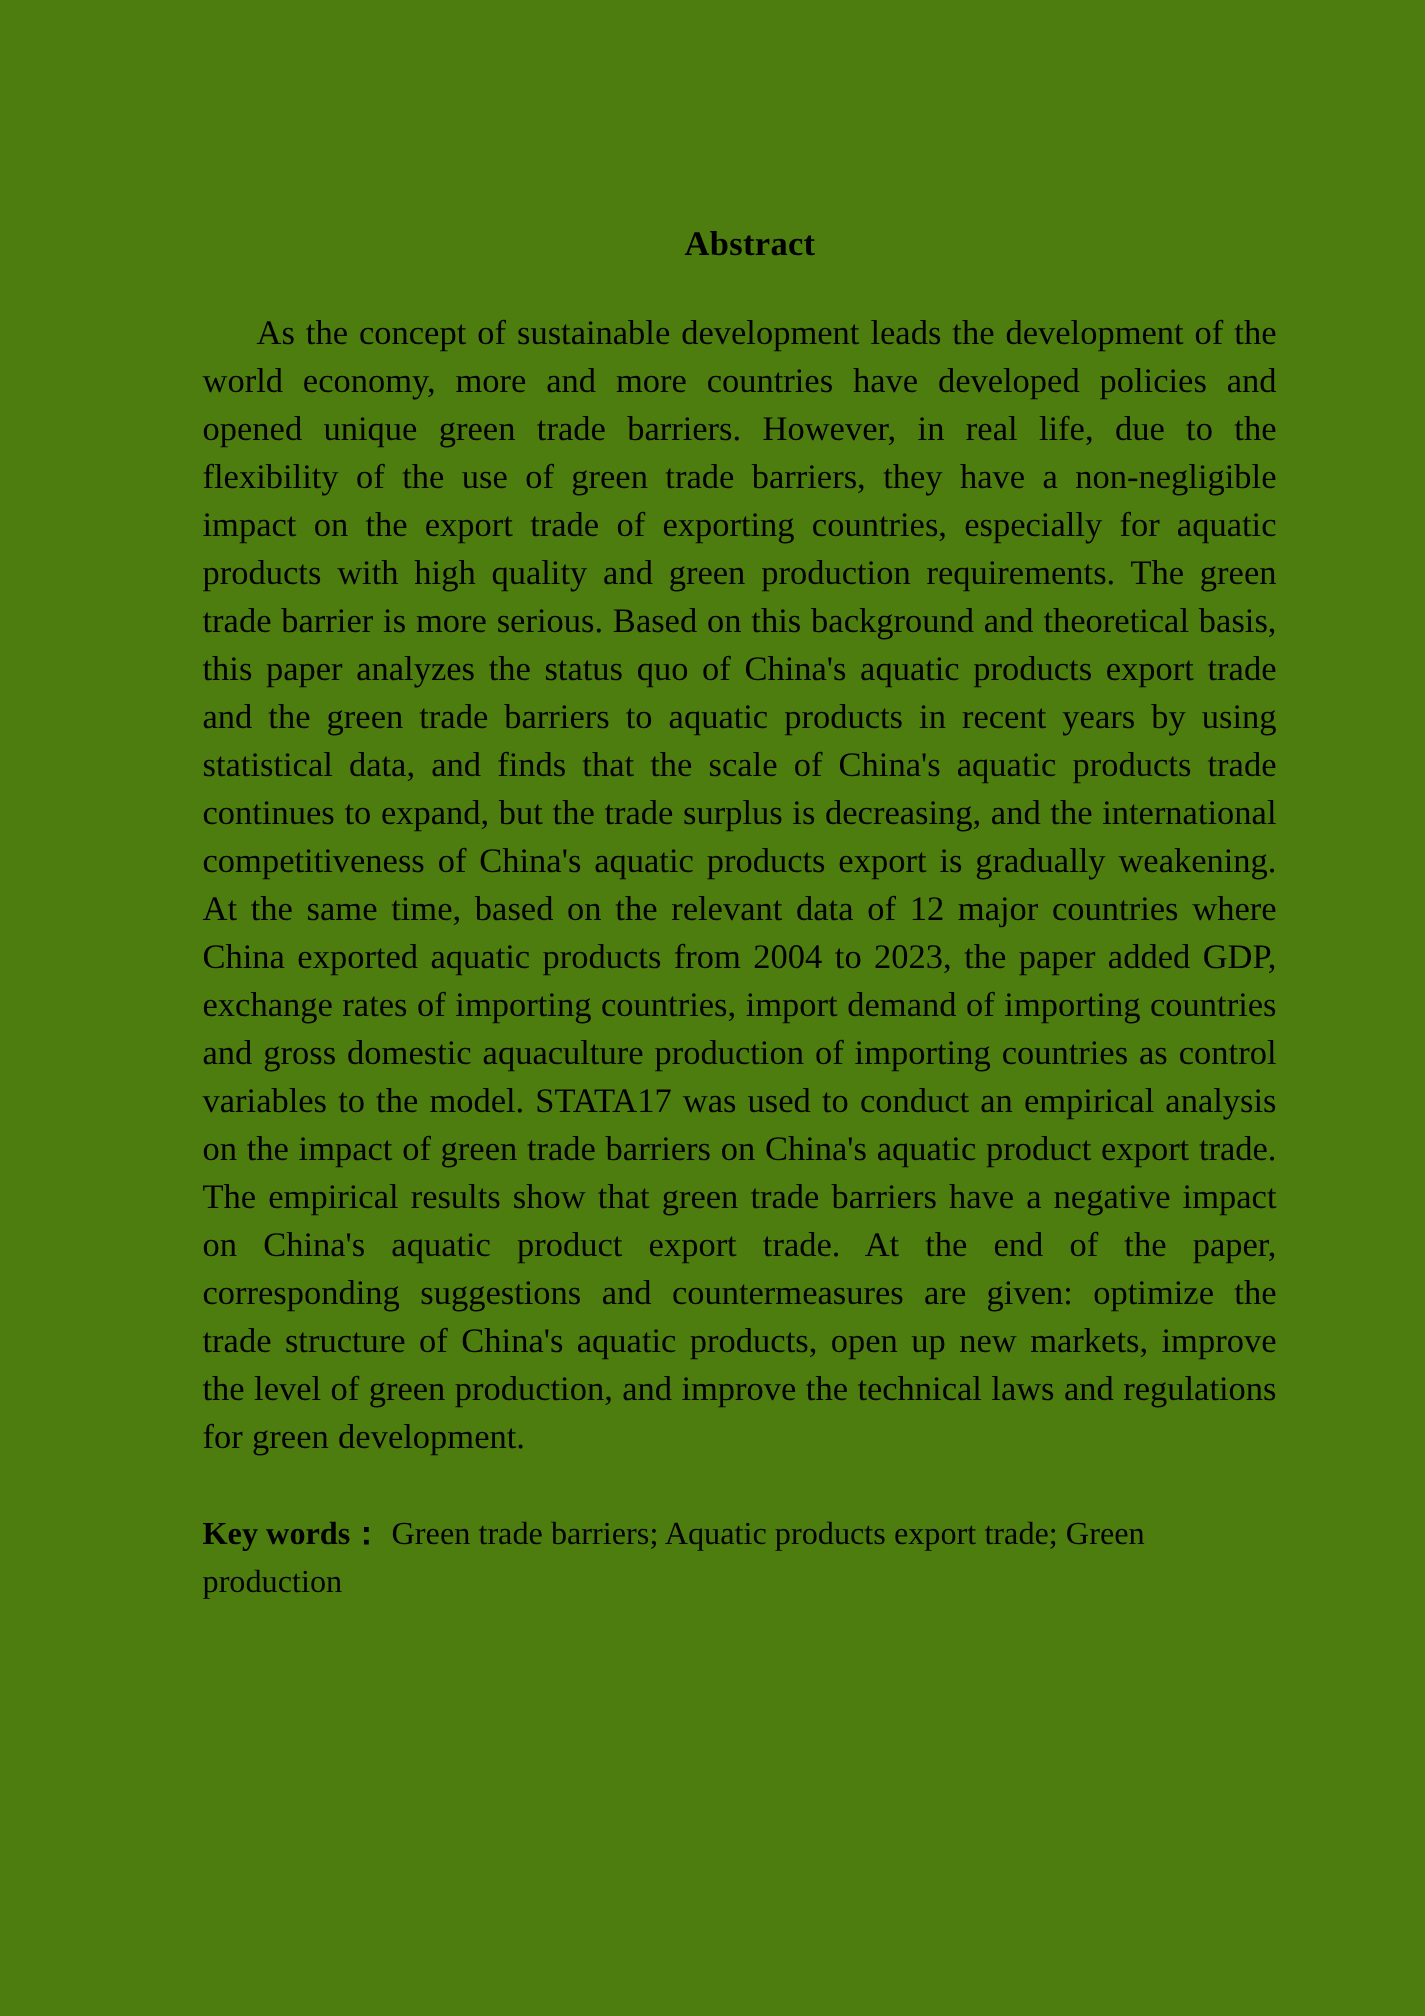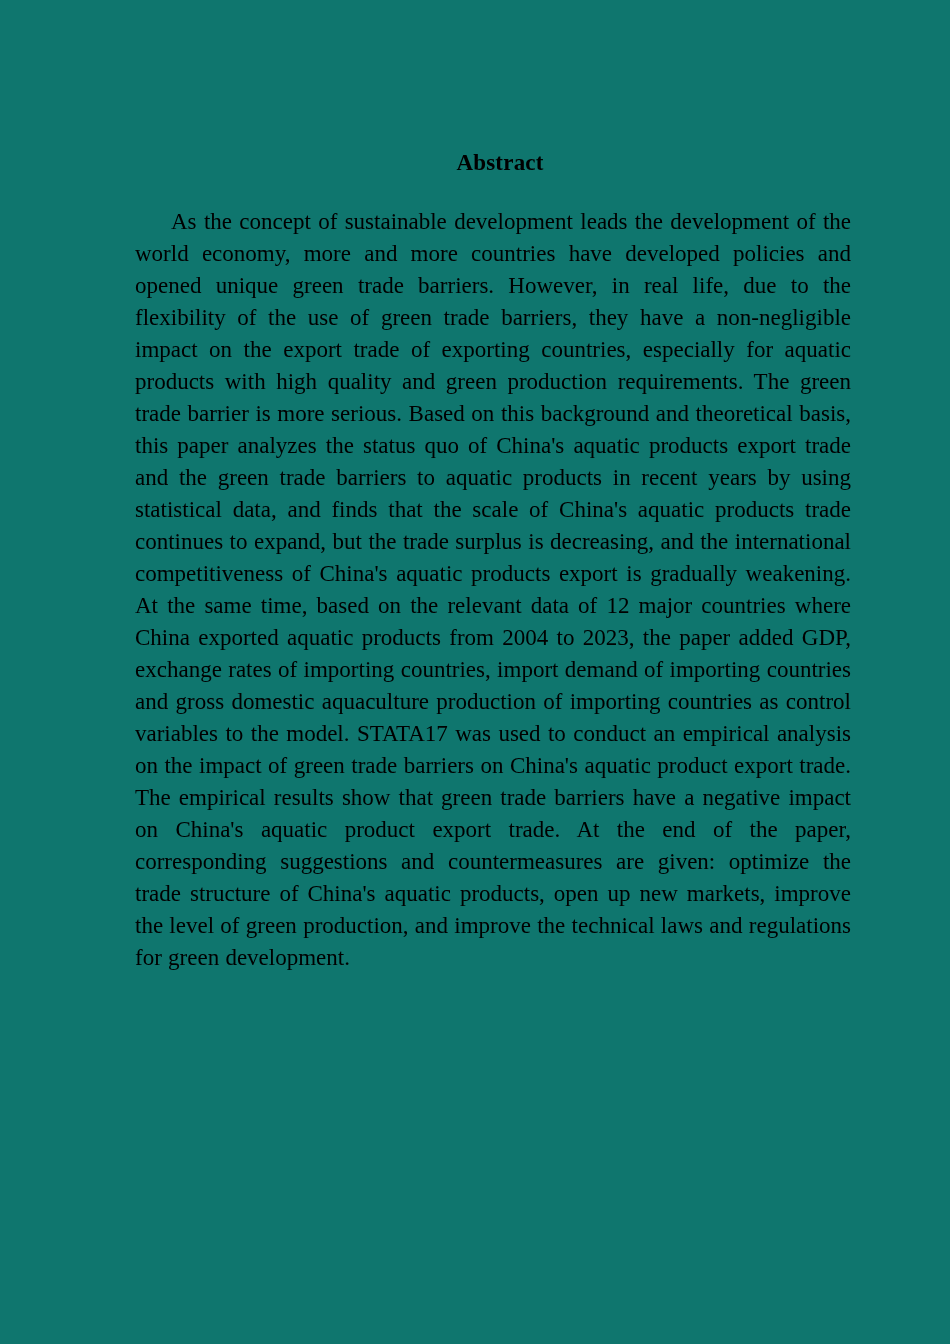--- a/index.html
+++ b/index.html
@@ -14,21 +14,21 @@
     overflow: hidden;
     font-family: "Liberation Serif", "DejaVu Serif", serif;
     color: #000000;
     -webkit-font-smoothing: antialiased;
   }
 
   .page {
     position: relative;
     width: 950px;
     height: 1344px;
-    background: #0f766e;
+    background: #4d7c0f;
     box-sizing: border-box;
   }
 
   .content {
     position: absolute;
     left: 135px;
     top: 0;
     width: 716px;
   }
 
@@ -82,15 +82,16 @@
 </head>
 <body>
 
 <div class="page">
   <div class="content">
 
     <h1 class="doc-title">Abstract</h1>
 
     <p class="abstract-body">As the concept of sustainable development leads the development of the world economy, more and more countries have developed policies and opened unique green trade barriers. However, in real life, due to the flexibility of the use of green trade barriers, they have a non-negligible impact on the export trade of exporting countries, especially for aquatic products with high quality and green production requirements. The green trade barrier is more serious. Based on this background and theoretical basis, this paper analyzes the status quo of China's aquatic products export trade and the green trade barriers to aquatic products in recent years by using statistical data, and finds that the scale of China's aquatic products trade continues to expand, but the trade surplus is decreasing, and the international competitiveness of China's aquatic products export is gradually weakening. At the same time, based on the relevant data of 12 major countries where China exported aquatic products from 2004 to 2023, the paper added GDP, exchange rates of importing countries, import demand of importing countries and gross domestic aquaculture production of importing countries as control variables to the model. STATA17 was used to conduct an empirical analysis on the impact of green trade barriers on China's aquatic product export trade. The empirical results show that green trade barriers have a negative impact on China's aquatic product export trade. At the end of the paper, corresponding suggestions and countermeasures are given: optimize the trade structure of China's aquatic products, open up new markets, improve the level of green production, and improve the technical laws and regulations for green development.</p>
 
+    <p class="keywords"><span class="keywords-label">Key words：</span><span class="keywords-sep"></span><span>Green trade barriers;  Aquatic products export trade;  Green production</span></p>
 
   </div>
 </div>
 
 </body></html>

